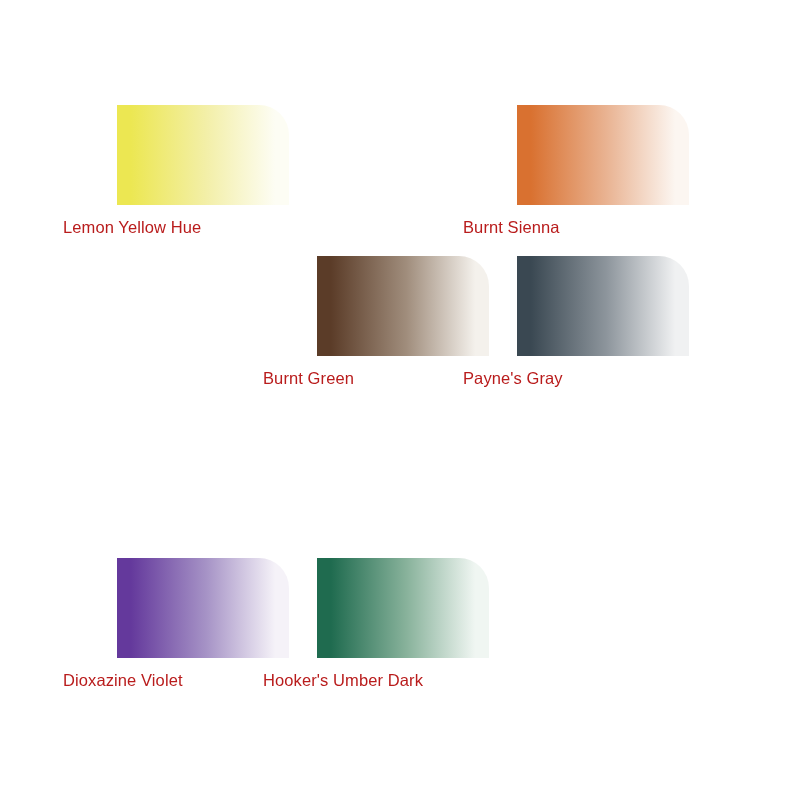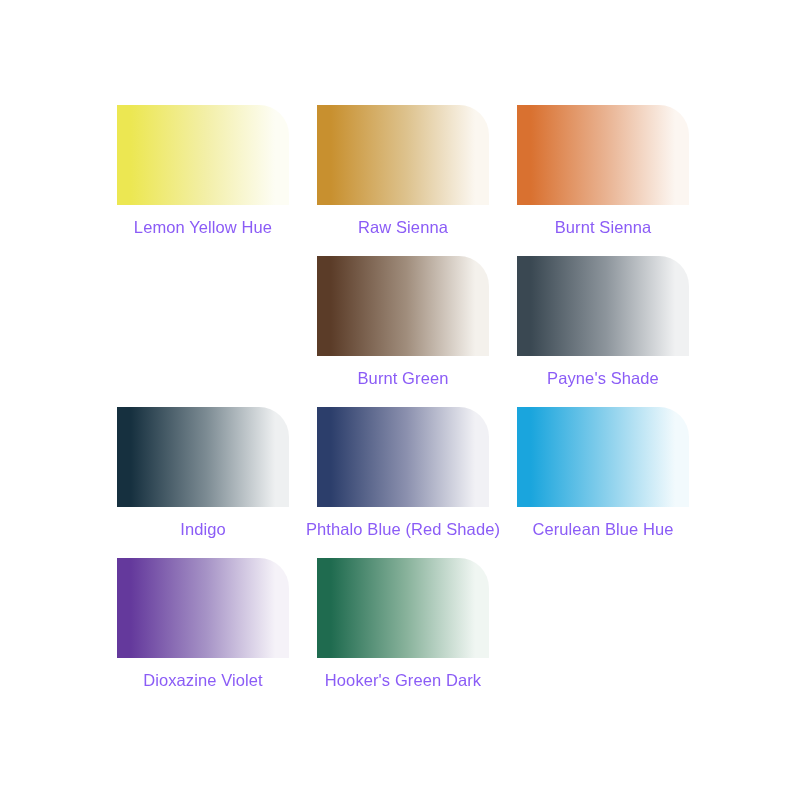--- a/index.html
+++ b/index.html
@@ -53,78 +53,60 @@
     width: 172px;
     height: 100px;
     border-top-right-radius: 30px;
   }
 
   .swatch-label {
     position: absolute;
     left: -40px;
     top: 112px;
     width: 280px;
-    text-align: center;
+    text-align: left;
     font-size: 16.5px;
     line-height: 20px;
-    color: #8b5cf6;
+    color: #b91c1c;
     letter-spacing: 0.1px;
     white-space: nowrap;
   }
 </style>
 </head>
 <body>
 
 <div id="swatch-grid">
 
   <div class="swatch-row" data-row="0">
     <div class="swatch-cell" data-col="0">
       <div class="swatch-chip" style="background: linear-gradient(to right, rgb(236, 231, 82) 0%, rgb(236, 231, 82) 8%, rgb(243, 239, 168) 52%, rgb(253, 253, 244) 92%, rgb(253, 253, 244) 100%);"></div>
       <div class="swatch-label">Lemon Yellow Hue</div>
     </div>
-    <div class="swatch-cell" data-col="1">
-      <div class="swatch-chip" style="background: linear-gradient(to right, rgb(200, 144, 47) 0%, rgb(200, 144, 47) 8%, rgb(221, 194, 141) 52%, rgb(251, 247, 240) 92%, rgb(251, 247, 240) 100%);"></div>
-      <div class="swatch-label">Raw Sienna</div>
-    </div>
     <div class="swatch-cell" data-col="2">
       <div class="swatch-chip" style="background: linear-gradient(to right, rgb(217, 113, 48) 0%, rgb(217, 113, 48) 8%, rgb(233, 179, 146) 52%, rgb(252, 246, 241) 92%, rgb(252, 246, 241) 100%);"></div>
       <div class="swatch-label">Burnt Sienna</div>
     </div>
   </div>
 
   <div class="swatch-row" data-row="1">
     <div class="swatch-cell" data-col="1">
       <div class="swatch-chip" style="background: linear-gradient(to right, rgb(91, 60, 40) 0%, rgb(91, 60, 40) 8%, rgb(160, 141, 124) 52%, rgb(244, 241, 236) 92%, rgb(244, 241, 236) 100%);"></div>
       <div class="swatch-label">Burnt Green</div>
     </div>
     <div class="swatch-cell" data-col="2">
       <div class="swatch-chip" style="background: linear-gradient(to right, rgb(58, 72, 82) 0%, rgb(58, 72, 82) 8%, rgb(141, 149, 156) 52%, rgb(240, 241, 242) 92%, rgb(240, 241, 242) 100%);"></div>
-      <div class="swatch-label">Payne's Shade</div>
+      <div class="swatch-label">Payne's Gray</div>
     </div>
   </div>
 
-  <div class="swatch-row" data-row="2">
-    <div class="swatch-cell" data-col="0">
-      <div class="swatch-chip" style="background: linear-gradient(to right, rgb(22, 48, 63) 0%, rgb(22, 48, 63) 8%, rgb(124, 139, 147) 52%, rgb(238, 240, 241) 92%, rgb(238, 240, 241) 100%);"></div>
-      <div class="swatch-label">Indigo</div>
-    </div>
-    <div class="swatch-cell" data-col="1">
-      <div class="swatch-chip" style="background: linear-gradient(to right, rgb(44, 62, 107) 0%, rgb(44, 62, 107) 8%, rgb(139, 144, 174) 52%, rgb(241, 241, 245) 92%, rgb(241, 241, 245) 100%);"></div>
-      <div class="swatch-label">Phthalo Blue (Red Shade)</div>
-    </div>
-    <div class="swatch-cell" data-col="2">
-      <div class="swatch-chip" style="background: linear-gradient(to right, rgb(26, 165, 221) 0%, rgb(26, 165, 221) 8%, rgb(138, 208, 236) 52%, rgb(242, 250, 253) 92%, rgb(242, 250, 253) 100%);"></div>
-      <div class="swatch-label">Cerulean Blue Hue</div>
-    </div>
-  </div>
 
   <div class="swatch-row" data-row="3">
     <div class="swatch-cell" data-col="0">
       <div class="swatch-chip" style="background: linear-gradient(to right, rgb(100, 57, 156) 0%, rgb(100, 57, 156) 8%, rgb(166, 147, 198) 52%, rgb(245, 242, 248) 92%, rgb(245, 242, 248) 100%);"></div>
       <div class="swatch-label">Dioxazine Violet</div>
     </div>
     <div class="swatch-cell" data-col="1">
       <div class="swatch-chip" style="background: linear-gradient(to right, rgb(31, 107, 79) 0%, rgb(31, 107, 79) 8%, rgb(136, 178, 155) 52%, rgb(240, 246, 242) 92%, rgb(240, 246, 242) 100%);"></div>
-      <div class="swatch-label">Hooker's Green Dark</div>
+      <div class="swatch-label">Hooker's Umber Dark</div>
     </div>
   </div>
 
 </div>
 
 </body></html>

